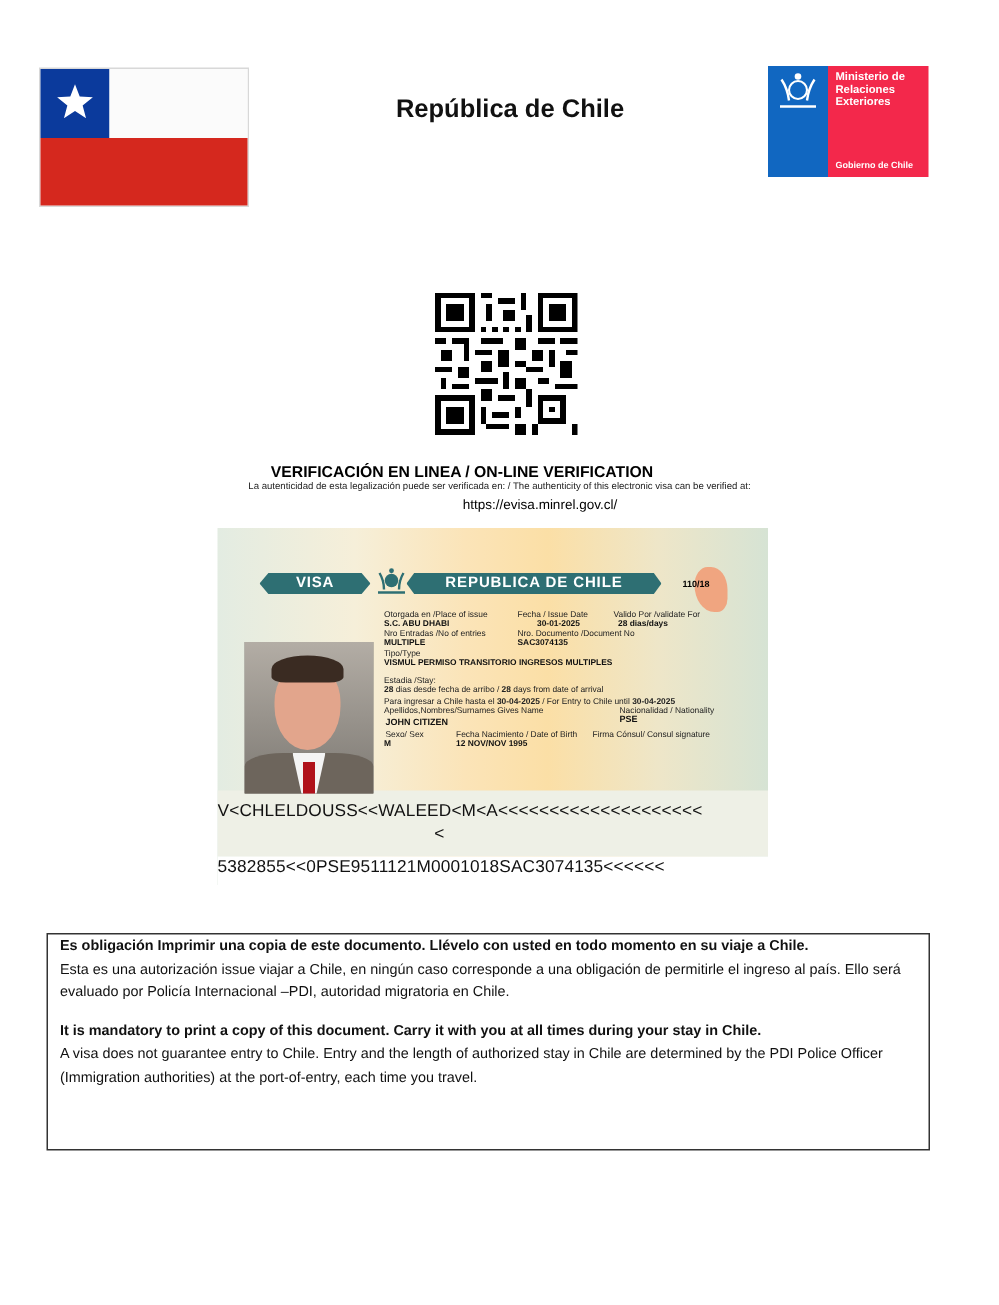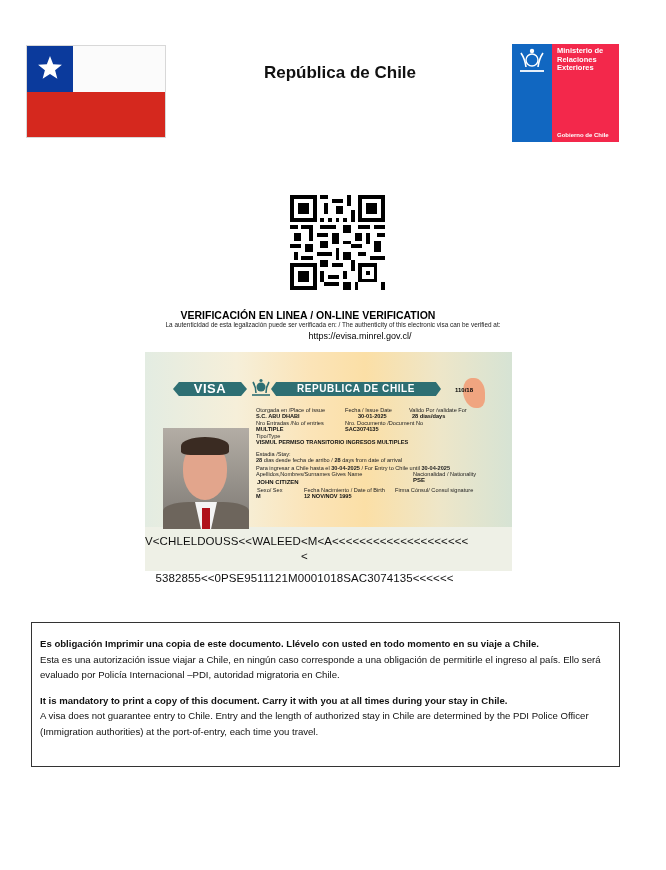--- a/index.html
+++ b/index.html
@@ -10,59 +10,59 @@
   .flag { position: absolute; left: 26px; top: 45px; width: 140px; height: 93px; border: 1px solid #d8d8d8; }
   .flag .blue { position: absolute; left: 0; top: 0; width: 46px; height: 46px; background: #0b3a9c; }
   .flag .white { position: absolute; left: 46px; top: 0; right: 0; height: 46px; background: #fbfbfb; }
   .flag .red { position: absolute; left: 0; top: 46px; right: 0; bottom: 0; background: #d5281e; }
   .flag .star { position: absolute; left: 10px; top: 9px; width: 26px; height: 26px; }
 
   
   .title { position: absolute; left: 200px; top: 63px; width: 280px; text-align: center; font-weight: bold; font-size: 17px; line-height: 20px; color: #111; }
 
   
-  .mrree { position: absolute; left: 512px; top: 44px; width: 107px; height: 98px; }
+  .mrree { position: absolute; left: 512px; top: 44px; width: 107px; height: 74px; }
   .mrree .blue { position: absolute; left: 0; top: 0; width: 40px; height: 100%; background: #1167c1; }
   .mrree .red { position: absolute; left: 40px; top: 0; right: 0; height: 100%; background: #f3284b; }
   .mrree .crest { position: absolute; left: 5px; top: 3px; width: 30px; height: 28px; }
   .mrree .mtext { position: absolute; left: 45px; top: 3px; color: #fff; font-size: 7.5px; font-weight: bold; line-height: 8.5px; }
   .mrree .gob { position: absolute; left: 45px; bottom: 4px; color: #fff; font-size: 6px; font-weight: bold; }
 
   
   .qr { position: absolute; left: 290px; top: 195px; width: 95px; height: 95px; }
 
   
   .verif-title { position: absolute; left: 0; width: 616px; top: 309px; text-align: center; font-weight: bold; font-size: 10.5px; }
   .verif-sub { position: absolute; left: 0; width: 666px; top: 321px; text-align: center; font-size: 6.4px; color: #222; }
   .verif-url { position: absolute; left: 0; width: 666px; top: 331px; text-align: center; font-size: 9px; margin-left: 27px; }
 
   
   .card { position: absolute; left: 145px; top: 352px; width: 367px; height: 238px; overflow: hidden;
     background: linear-gradient(90deg, #e3ece2 0%, #f6efd9 25%, #fbe4b8 45%, #fbdfa6 60%, #eee6c8 80%, #d6e3d4 100%); }
   .card .bottom-band { position: absolute; left: 0; top: 175px; width: 100%; height: 44px; background: #eef0e6; }
   .card .below { position: absolute; left: 0; top: 219px; width: 100%; height: 19px; background: #fff; }
-  .banner-visa { position: absolute; left: 28px; top: 30px; width: 74px; height: 14px; background: #2e6f73; color: #fff; font-weight: bold; font-size: 13px; text-align: center; line-height: 14px; clip-path: polygon(8% 0, 92% 0, 100% 50%, 92% 100%, 8% 100%, 0 50%); letter-spacing: 0.5px; }
+  .banner-visa { position: absolute; left: 28px; top: 30px; width: 74px; height: 14px; background: #2e6f73; color: #fff; font-weight: bold; font-size: 10px; text-align: center; line-height: 14px; clip-path: polygon(8% 0, 92% 0, 100% 50%, 92% 100%, 8% 100%, 0 50%); letter-spacing: 0.5px; }
   .banner-rep { position: absolute; left: 126px; top: 30px; width: 170px; height: 14px; background: #2e6f73; color: #fff; font-weight: bold; font-size: 10px; text-align: center; line-height: 14px; clip-path: polygon(3% 0, 97% 0, 100% 50%, 97% 100%, 3% 100%, 0 50%); letter-spacing: 0.6px; }
   .card-crest { position: absolute; left: 106px; top: 26px; width: 20px; height: 20px; }
   .card-num { position: absolute; left: 310px; top: 35px; font-size: 6px; font-weight: bold; }
   .island { position: absolute; left: 318px; top: 26px; width: 22px; height: 30px; background: #f29a72; border-radius: 40% 50% 30% 60%; opacity: .85; }
   .photo { position: absolute; left: 18px; top: 76px; width: 86px; height: 101px; background: #8a8680; overflow: hidden; }
   .photo .bg { position: absolute; inset: 0; background: linear-gradient(180deg, #b3ada5, #7d7973); }
   .photo .face { position: absolute; left: 20px; top: 14px; width: 44px; height: 58px; border-radius: 45% 45% 50% 50%; background: #e2a58c; }
   .photo .hair { position: absolute; left: 18px; top: 9px; width: 48px; height: 18px; border-radius: 50% 50% 20% 20%; background: #3a2b22; }
   .photo .suit { position: absolute; left: 0; top: 74px; width: 86px; height: 30px; background: #6d655c; border-radius: 30% 30% 0 0; }
   .photo .shirt { position: absolute; left: 32px; top: 74px; width: 22px; height: 30px; background: #f4f4f4; clip-path: polygon(0 0,100% 0,70% 100%,30% 100%); }
   .photo .tie { position: absolute; left: 39px; top: 80px; width: 8px; height: 24px; background: #b0121b; }
 
   .cf { position: absolute; font-size: 5.6px; line-height: 6.6px; color: #222; white-space: nowrap; }
   .cf.b { font-weight: bold; color: #111; }
-  .mrz { position: absolute; left: 0; width: 319px; text-align: center; font-size: 11.5px; color: #111; letter-spacing: 0.1px; }
-
-  
-  .notice { position: absolute; left: 31px; top: 622px; width: 589px; height: 145px; border: 1px solid #333; padding: 13px 8px; font-size: 9.6px; line-height: 15.6px; color: #111; }
+  .mrz { position: absolute; left: 0; width: 296px; text-align: center; font-size: 11.5px; color: #111; letter-spacing: 0.1px; }
+
+  
+  .notice { position: absolute; left: 31px; top: 622px; width: 589px; height: 145px; border: 1px solid #333; padding: 0 8px; font-size: 9.6px; line-height: 15.6px; color: #111; }
   .notice p.b { font-weight: bold; }
   .notice .gap { height: 10px; }
 </style>
 </head>
 <body>
 
 <div class="flag">
   <div class="blue"></div>
   <div class="white"></div>
   <div class="red"></div>

